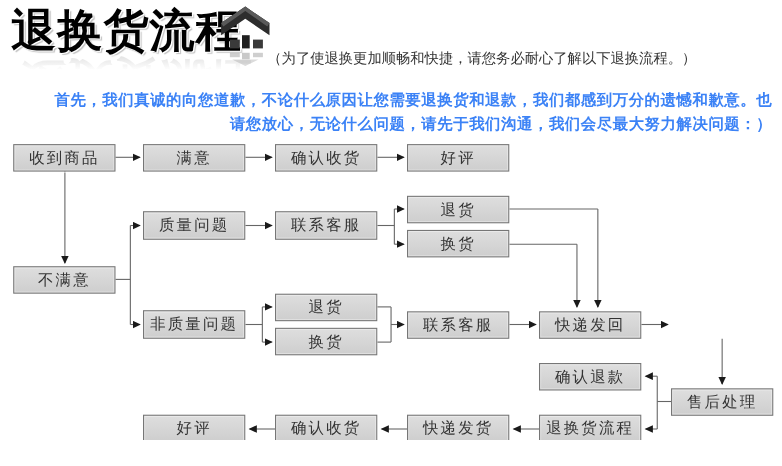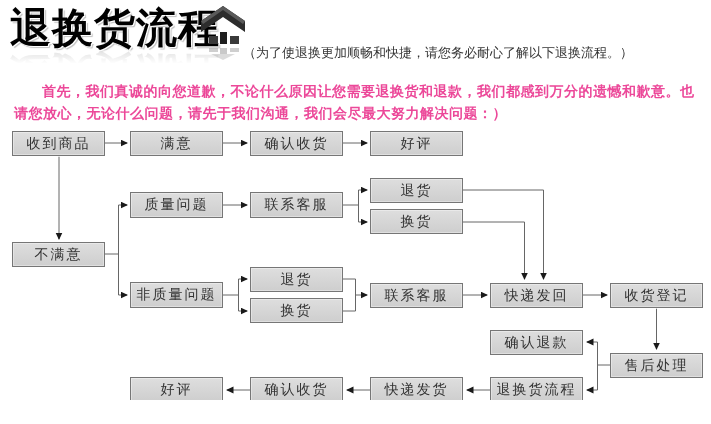--- a/index.html
+++ b/index.html
@@ -1,20 +1,20 @@
 <!DOCTYPE html>
 <html><head>
 <meta charset="utf-8">
 <style>
   html,body { margin:0; padding:0; }
   body {
     width:711px; height:424px; background:#fff;
     font-family:"DejaVu Sans","Liberation Sans",sans-serif;
   }
-  .page { position:relative; width:711px; height:400px; overflow:hidden; background:#fff; }
+  .page { position:relative; width:711px; height:400px; overflow:hidden; background:#fff;text-align:right; }
 
   
   .title {
     position:absolute; left:10px; top:5px;
     font-size:41px; font-weight:900; color:#000;
     letter-spacing:1px; line-height:46px; white-space:nowrap;
     text-shadow:1px 1px 0 #fff, 2px 2px 1px rgba(0,0,0,.25);
   }
   .title-reflection-wrap {
     position:absolute; left:10px; top:50px; width:220px; height:13px;
@@ -31,21 +31,21 @@
   }
   .logo { position:absolute; left:198px; top:4px; }
   .subtitle {
     position:absolute; left:243px; top:44px;
     font-size:13px; color:#333; font-weight:500; white-space:nowrap;
   }
 
   
   .intro {
     position:absolute; left:14px; top:80px; width:688px; margin:0;
-    font-size:14px; line-height:22px; color:#ec4899; font-weight:600;
+    font-size:14px; line-height:22px; color:#3b82f6; font-weight:600;
     text-indent:2em; letter-spacing:.5px;
   }
 
   
   .connectors { position:absolute; left:0; top:0; pointer-events:none; }
   .node {
     position:absolute; width:93px; height:25px; box-sizing:border-box;
     background:linear-gradient(180deg,#dedede,#cecece);
     border:1px solid #767676;
     box-shadow:0 1px 0 rgba(255,255,255,.7), inset 0 0 0 1px rgba(255,255,255,.35);
@@ -155,21 +155,20 @@
   <div class="node h26" style="left:130px;top:192px">质量问题</div>
   <div class="node h26" style="left:250px;top:192px">联系客服</div>
   <div class="node" style="left:370px;top:209px">换货</div>
 
   <div class="node" style="left:12px;top:242px">不满意</div>
 
   <div class="node" style="left:250px;top:267px">退货</div>
   <div class="node h26" style="left:130px;top:282px">非质量问题</div>
   <div class="node" style="left:370px;top:283px">联系客服</div>
   <div class="node" style="left:490px;top:283px">快递发回</div>
-  <div class="node" style="left:610px;top:283px">收货登记</div>
   <div class="node" style="left:250px;top:298px">换货</div>
 
   <div class="node" style="left:490px;top:330px">确认退款</div>
   <div class="node" style="left:610px;top:353px">售后处理</div>
 
   <div class="node" style="left:130px;top:377px">好评</div>
   <div class="node" style="left:250px;top:377px">确认收货</div>
   <div class="node" style="left:370px;top:377px">快递发货</div>
   <div class="node" style="left:490px;top:377px">退换货流程</div>
 

